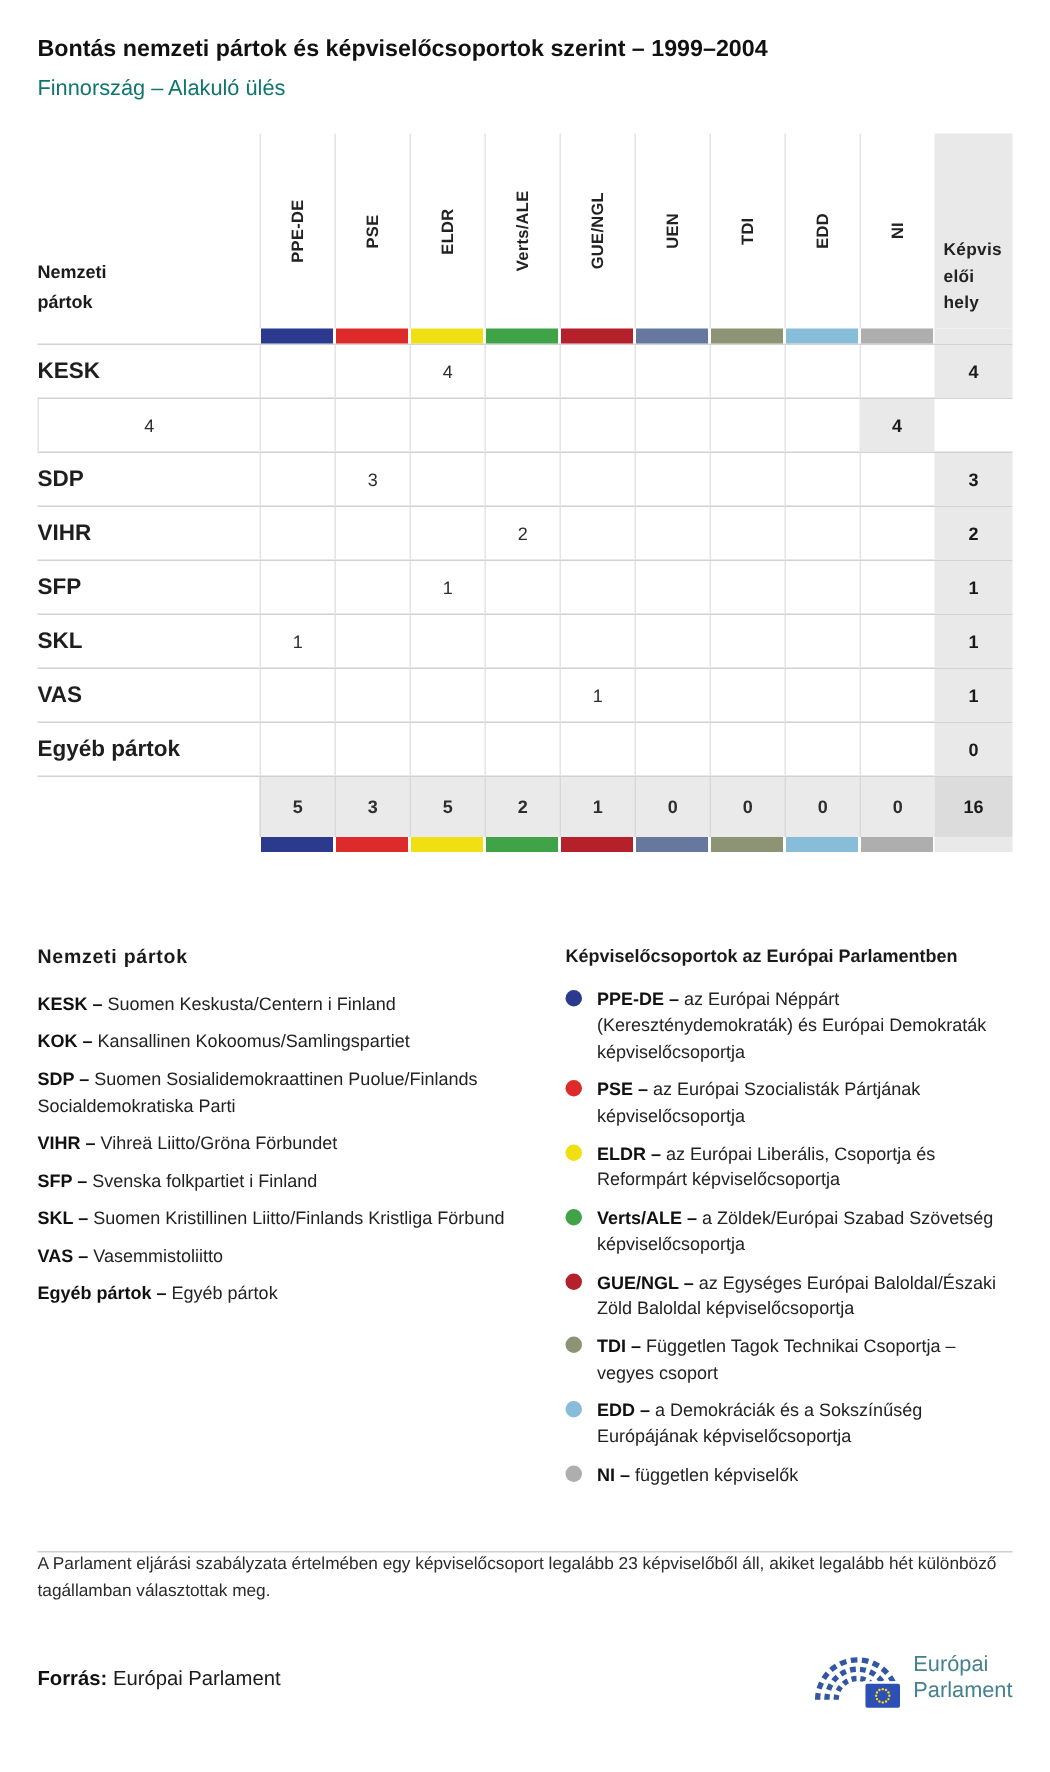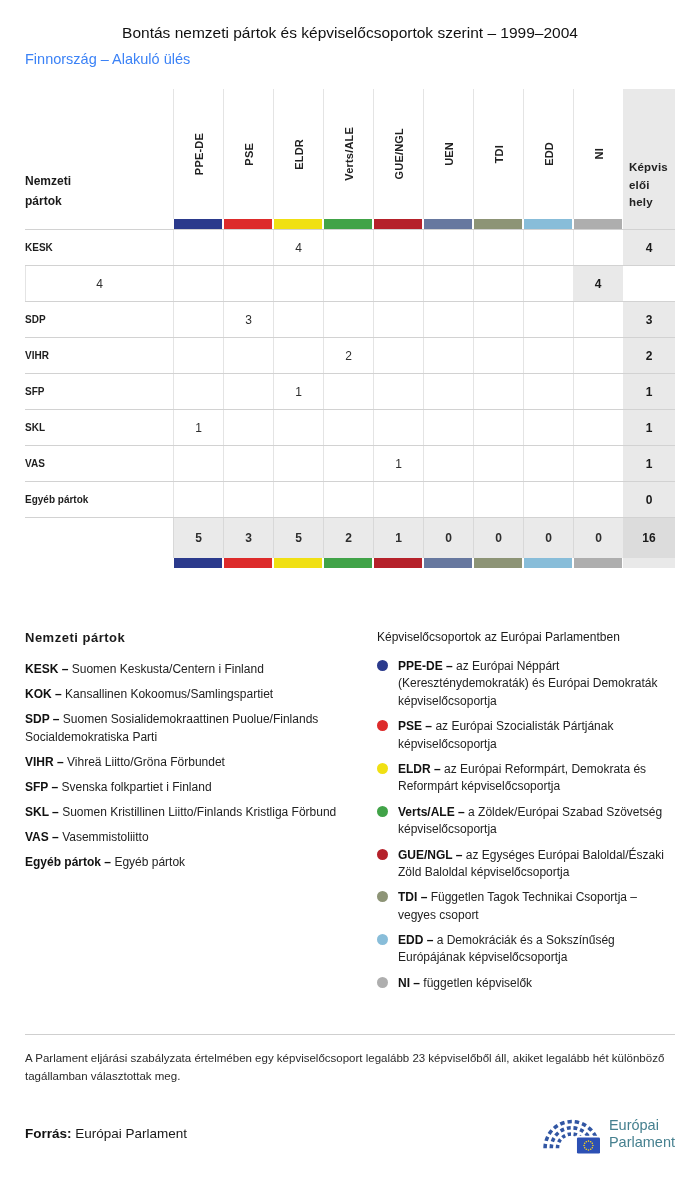--- a/index.html
+++ b/index.html
@@ -1,57 +1,57 @@
 <!DOCTYPE html>
 <html><head>
 <meta charset="utf-8">
 <style>
   * { margin:0; padding:0; box-sizing:border-box; }
   html,body { background:#fff; }
   body { width:700px; min-height:1181px; font-family:"Liberation Sans", sans-serif; color:#1a1a1a; }
   .page { padding:24px 25px 20px; }
 
-  .title { font-size:15.5px; font-weight:normal; color:#111;text-align:center; }
-  .subtitle { font-size:14.5px; color:#3b82f6; margin-top:9px; font-weight:normal; }
+  .title { font-size:15.5px; font-weight:bold; color:#111; }
+  .subtitle { font-size:14.5px; color:#0f766e; margin-top:9px; font-weight:normal; }
 
   .table { margin-top:22px; }
   .trow { display:grid; grid-template-columns:148px repeat(9,50px) 52px; }
   .hrow { height:130px; }
   .corner { display:flex; align-items:flex-end; padding-bottom:7px; font-weight:bold; font-size:12px; line-height:1.65; }
   .corner span { width:70px; }
   .hcell { display:flex; align-items:center; justify-content:center; border-left:1px solid #e4e4e4; }
   .hcell span { writing-mode:vertical-rl; transform:rotate(180deg); font-weight:bold; font-size:11px; letter-spacing:0.2px; color:#222; }
   .seatsh { background:#e9e9e9; border-left:none; align-items:flex-end; padding:0 6px 8px; }
   .seatsh span { writing-mode:horizontal-tb; transform:none; font-size:11.5px; line-height:1.5; overflow-wrap:anywhere; font-weight:bold; }
 
   .barrow { height:10px; }
   .barcell .bar { height:100%; margin:0 1px; }
   .seatsbar { background:#e9e9e9; }
 
   .drow { height:36px; border-top:1px solid #d2d2d2; }
-  .pcell { display:flex; align-items:center; font-weight:bold; font-size:10px; color:#1e1e1e; }
+  .pcell { display:flex; align-items:center; font-weight:bold; font-size:15px; color:#1e1e1e; }
   .vcell { display:flex; align-items:center; justify-content:center; font-size:12px; color:#2e2e2e; border-left:1px solid #e4e4e4; }
   .scell { display:flex; align-items:center; justify-content:center; font-size:12px; font-weight:bold; background:#e9e9e9; }
 
   .totrow { height:41px; border-top:1px solid #d2d2d2; }
   .totrow .vcell { background:#eaeaea; font-weight:bold; border-left:1px solid #d8d8d8; }
   .tottotal { background:#dcdcdc; }
 
   .legend { display:flex; margin-top:62px; }
   .legend-left { width:352px; padding-right:14px; }
   .ll-heading { font-size:13px; font-weight:bold; letter-spacing:0.5px; margin-bottom:15px; }
   .ll-item { font-size:12px; line-height:1.5; margin-bottom:7px; color:#222; }
   .abbr { font-weight:bold; color:#111; }
   .legend-right { flex:1; }
-  .lr-heading { font-size:12px; font-weight:normal; margin-bottom:14px; }
+  .lr-heading { font-size:12px; font-weight:bold; margin-bottom:14px; }
   .lr-item { display:flex; margin-bottom:8px; font-size:12px; line-height:1.45; color:#222; }
   .dot { width:11px; height:11px; border-radius:50%; margin:2px 10px 0 0; flex:none; }
   .lr-text { flex:1; }
 
-  .footnote { margin-top:34px; border-top:1px solid #cfcfcf; padding-top:15px; font-size:11.5px; line-height:1.55; color:#2a2a2a; }
+  .footnote { margin-top:34px; border-top:1px solid #cfcfcf; font-size:11.5px; line-height:1.55; color:#2a2a2a; }
 
   .footer { margin-top:26px; display:flex; justify-content:space-between; align-items:center; }
   .source { font-size:13.5px; }
   .logo { display:flex; align-items:center; }
   .logo-text { color:#46808f; font-size:14.5px; line-height:1.18; margin-left:9px; }
 </style>
 </head>
 <body>
 
 <div class="page">
@@ -308,21 +308,21 @@
       <div class="lr-item">
         <span class="dot" style="background-color: rgb(43, 58, 140);"></span>
         <span class="lr-text"><span class="abbr">PPE-DE –</span> <span>az Európai Néppárt (Kereszténydemokraták) és Európai Demokraták képviselőcsoportja</span></span>
       </div>
       <div class="lr-item">
         <span class="dot" style="background-color: rgb(221, 43, 43);"></span>
         <span class="lr-text"><span class="abbr">PSE –</span> <span>az Európai Szocialisták Pártjának képviselőcsoportja</span></span>
       </div>
       <div class="lr-item">
         <span class="dot" style="background-color: rgb(240, 224, 19);"></span>
-        <span class="lr-text"><span class="abbr">ELDR –</span> <span>az Európai Reformpárt, Demokrata és Reformpárt képviselőcsoportja</span></span>
+        <span class="lr-text"><span class="abbr">ELDR –</span> <span>az Európai Liberális, Csoportja és Reformpárt képviselőcsoportja</span></span>
       </div>
       <div class="lr-item">
         <span class="dot" style="background-color: rgb(65, 163, 72);"></span>
         <span class="lr-text"><span class="abbr">Verts/ALE –</span> <span>a Zöldek/Európai Szabad Szövetség képviselőcsoportja</span></span>
       </div>
       <div class="lr-item">
         <span class="dot" style="background-color: rgb(181, 33, 42);"></span>
         <span class="lr-text"><span class="abbr">GUE/NGL –</span> <span>az Egységes Európai Baloldal/Északi Zöld Baloldal képviselőcsoportja</span></span>
       </div>
       <div class="lr-item">

